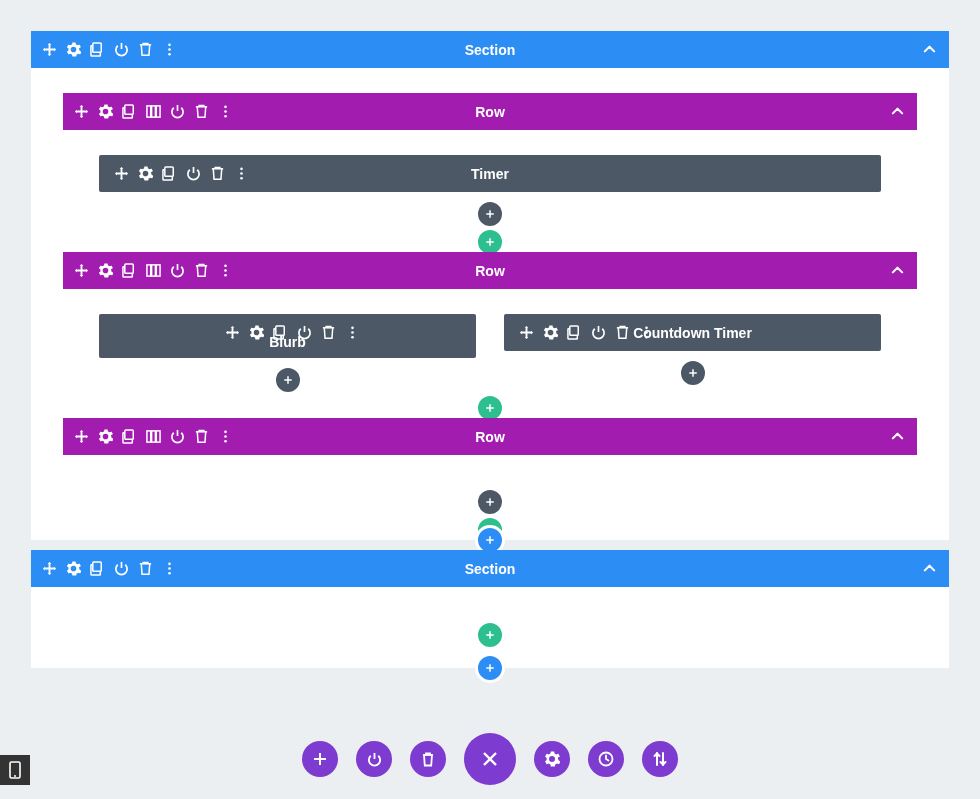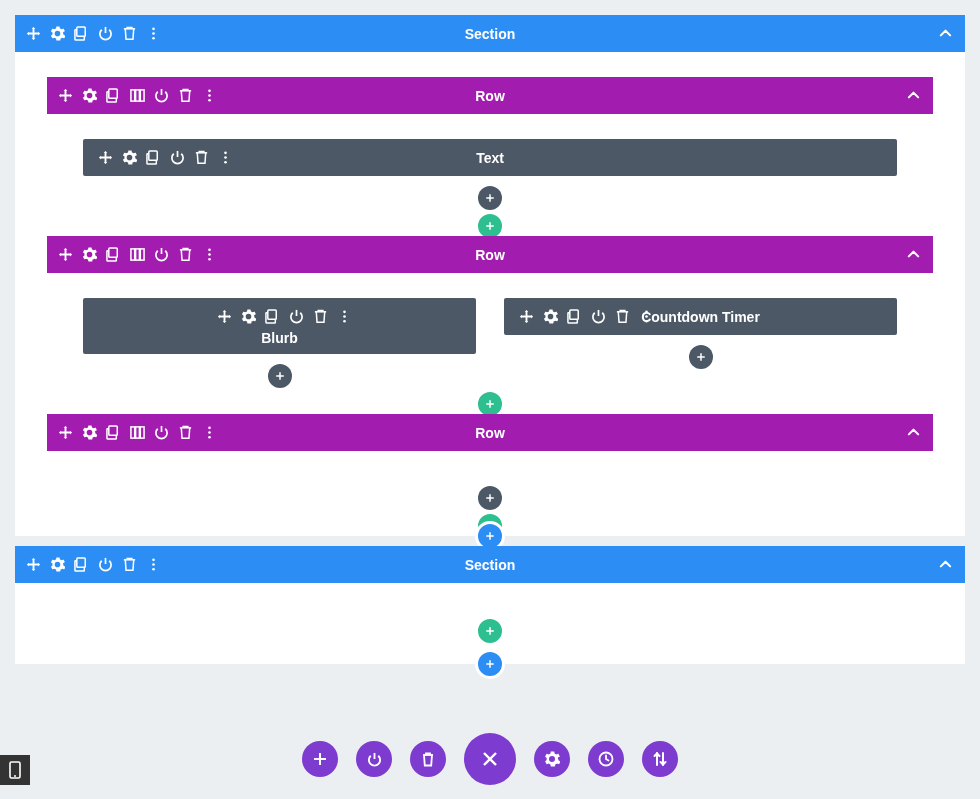--- a/index.html
+++ b/index.html
@@ -1,38 +1,38 @@
 <!DOCTYPE html>
 <html><head>
 <meta charset="utf-8">
 <style>
 * { box-sizing: border-box; margin: 0; padding: 0; }
 body { font-family: -apple-system, "Segoe UI", Helvetica, Arial, sans-serif; background: #eceff1; width: 980px; height: 799px; position: relative; overflow: hidden; }
 svg { display: block; }
 
-.outer { padding: 15px; }
+.outer { padding: 31px; }
 .section-wrap { background: #fff; margin-bottom: 10px; }
 .bar { display: flex; align-items: center; height: 37px; position: relative; color: #fff; font-size: 14px; font-weight: 600; }
 .bar-label { position: absolute; left: 0; right: 0; text-align: center; pointer-events: none; }
 .bar-section { background: #2c8ef4; }
 .bar-row { background: #a21caf; }
 
 .toolbar { display: flex; align-items: center; padding-left: 10px; gap: 8px; z-index: 1; }
 .tool { width: 16px; height: 16px; display: flex; align-items: center; justify-content: center; cursor: pointer; color: #fff; }
 .collapse { position: absolute; right: 12px; top: 0; bottom: 0; display: flex; align-items: center; z-index: 1; cursor: pointer; }
 
 .section-body { padding: 25px 32px 0 32px; position: relative; }
 .row-wrap { margin-bottom: 10px; }
 .row-body { background: #fff; padding: 25px 36px 0 36px; position: relative; }
 
 .columns { display: flex; gap: 28px; }
 .col { flex: 1; position: relative; }
 .module { background: #4c5866; color: #fff; position: relative; border-radius: 2px; }
 .module .bar-label { font-size: 14px; font-weight: 600; }
-.module-tall { height: 56px; }
+.module-tall { height: 44px; }
 .module-tall .toolbar { position: absolute; top: 10px; left: 50%; transform: translateX(-50%); }
 .module-tall .bar-label { position: absolute; bottom: 8px; left: 0; right: 0; text-align: center; }
 .module-short { height: 37px; display: flex; align-items: center; }
 .module-short .toolbar { padding-left: 14px; }
 
 .add { width: 24px; height: 24px; border-radius: 50%; display: flex; align-items: center; justify-content: center; color: #fff; cursor: pointer; border: 3px solid #fff; box-sizing: content-box; }
 .add.no-ring { border: none; }
 .add-dark   { background: #4c5866; }
 .add-green  { background: #2ebf91; }
 .add-blue   { background: #2c8ef4; }
@@ -170,21 +170,21 @@
                       <svg width="15" height="15" viewBox="0 0 16 16">
                         <use href="#i-trash"></use>
                       </svg>
                     </div>
                     <div class="tool">
                       <svg width="15" height="15" viewBox="0 0 16 16">
                         <use href="#i-more"></use>
                       </svg>
                     </div>
                   </div>
-                  <div class="bar-label">Text</div>
+                  <div class="bar-label">Timer</div>
                 </div>
                 <div class="add-module-below">
                   <div class="add add-dark no-ring">
                     <svg width="12" height="12" viewBox="0 0 16 16">
                       <use href="#i-plus"></use>
                     </svg>
                   </div>
                 </div>
               </div>
             </div>

